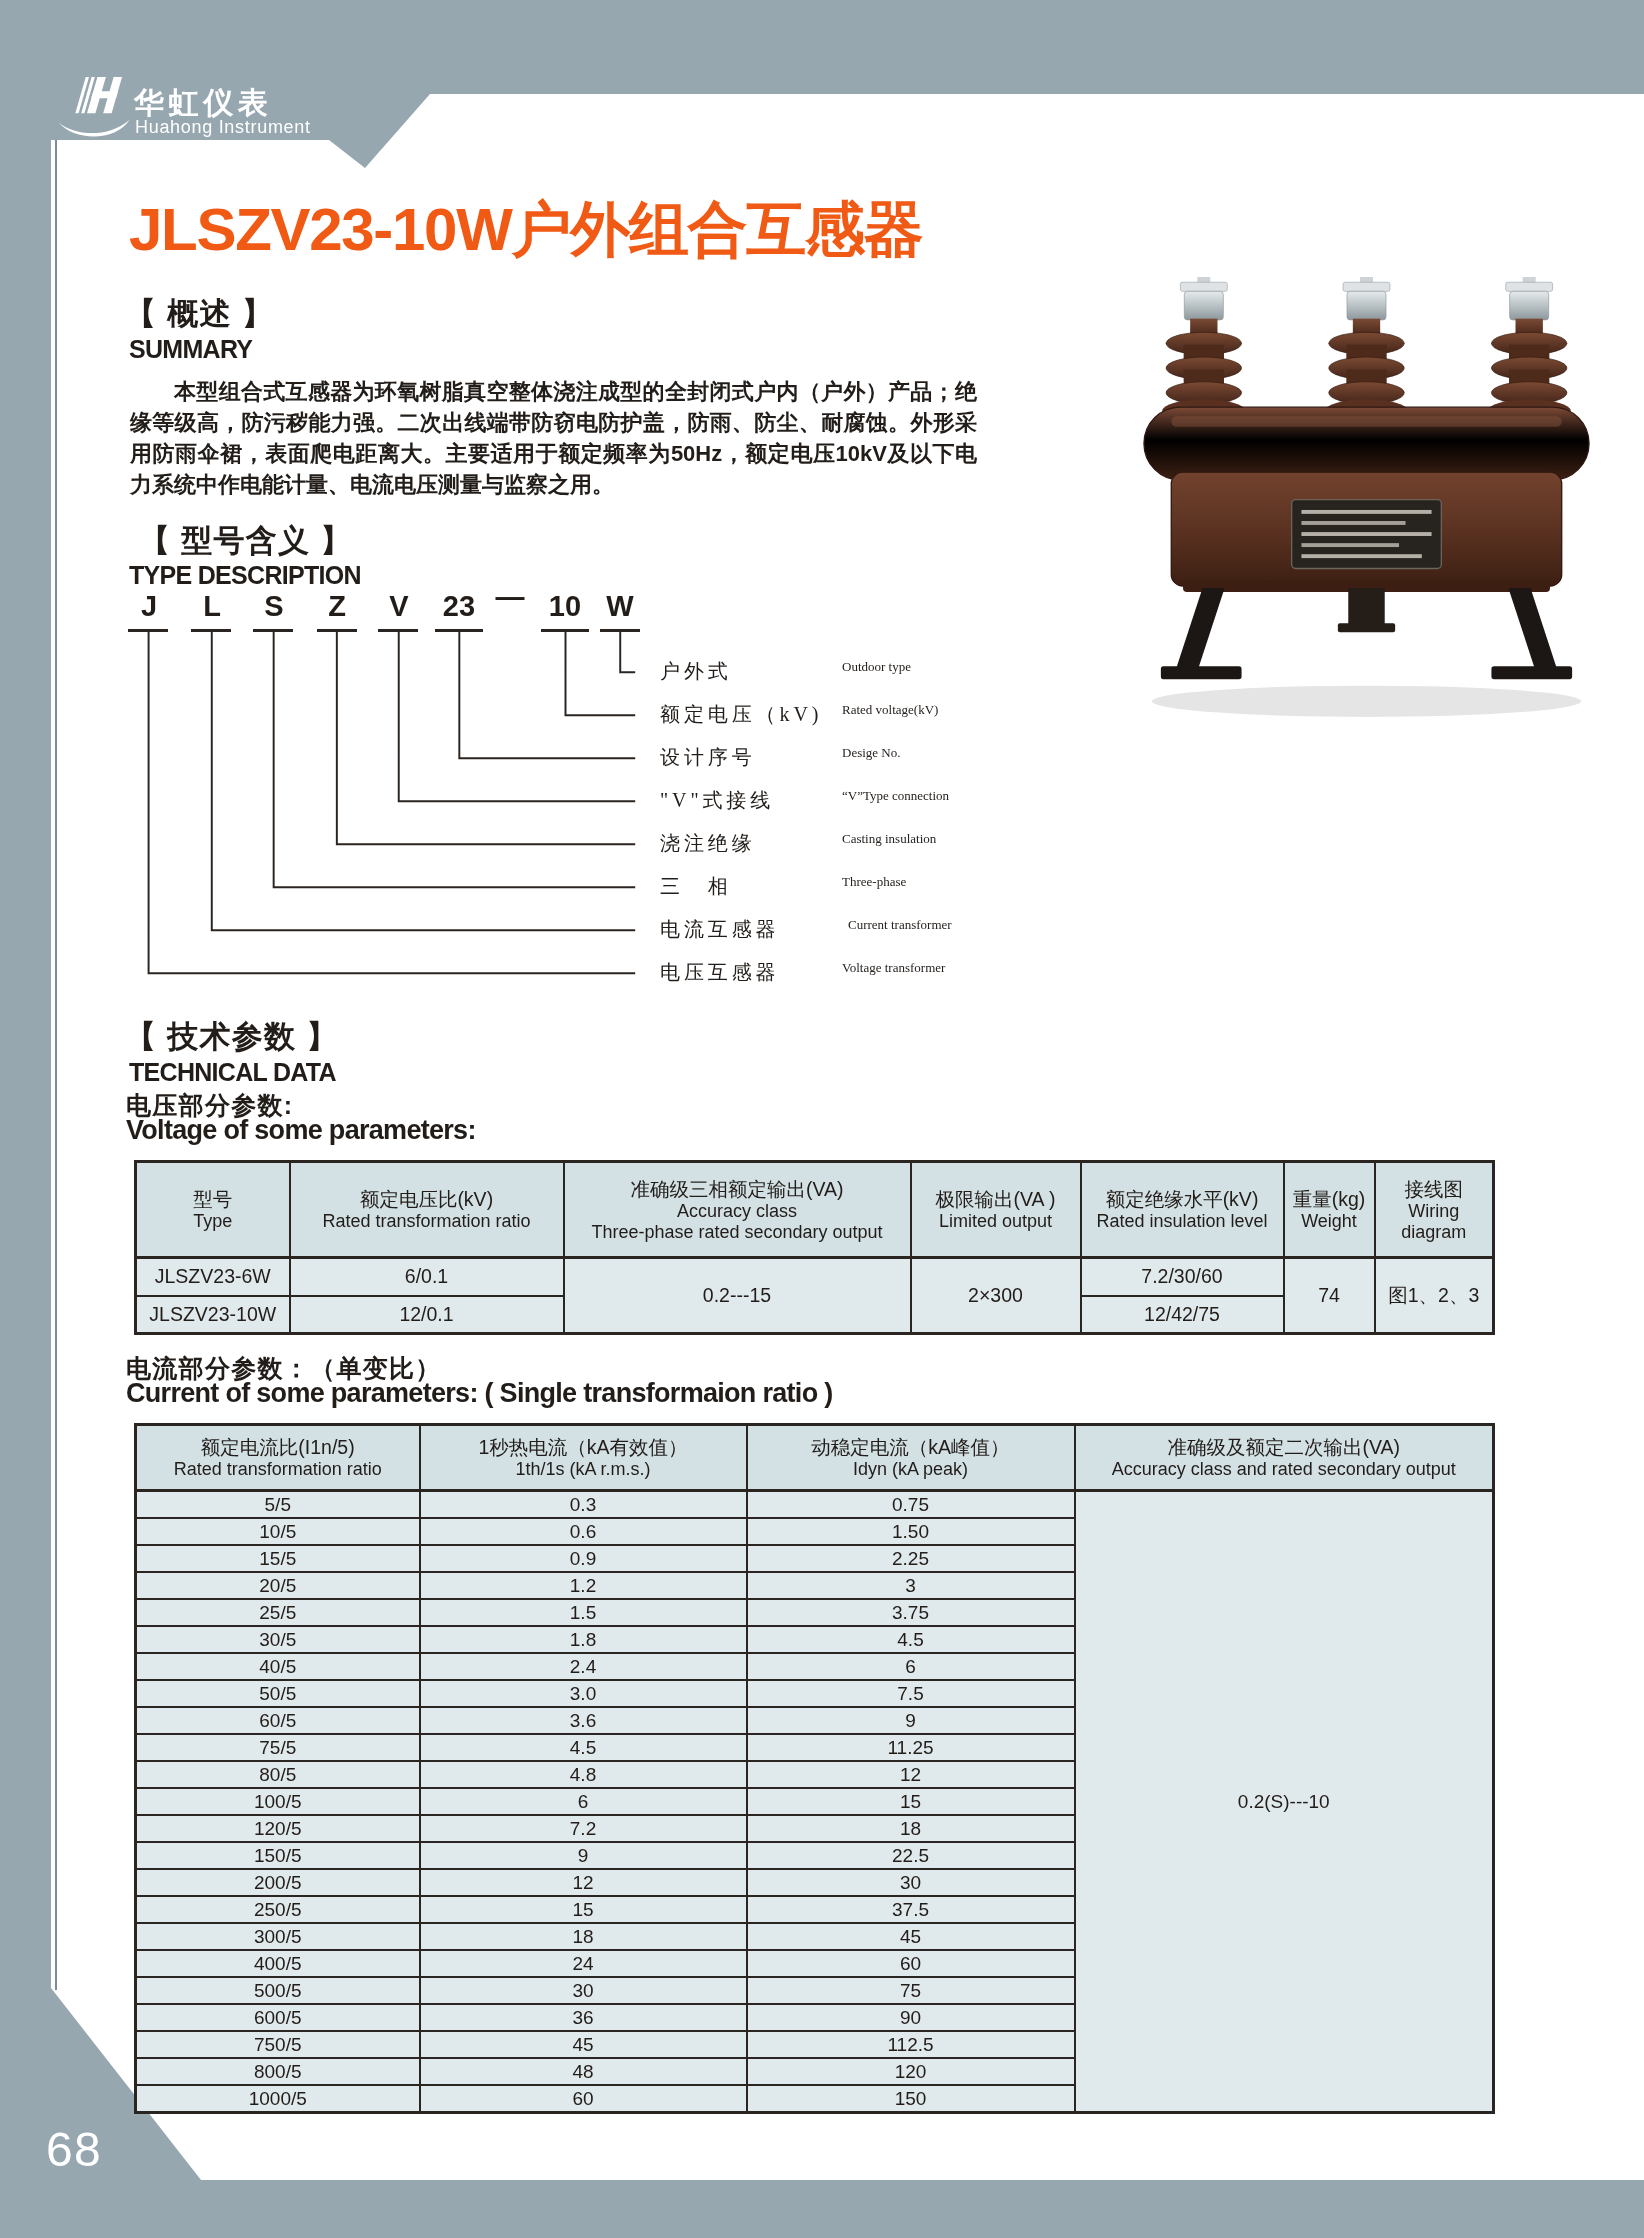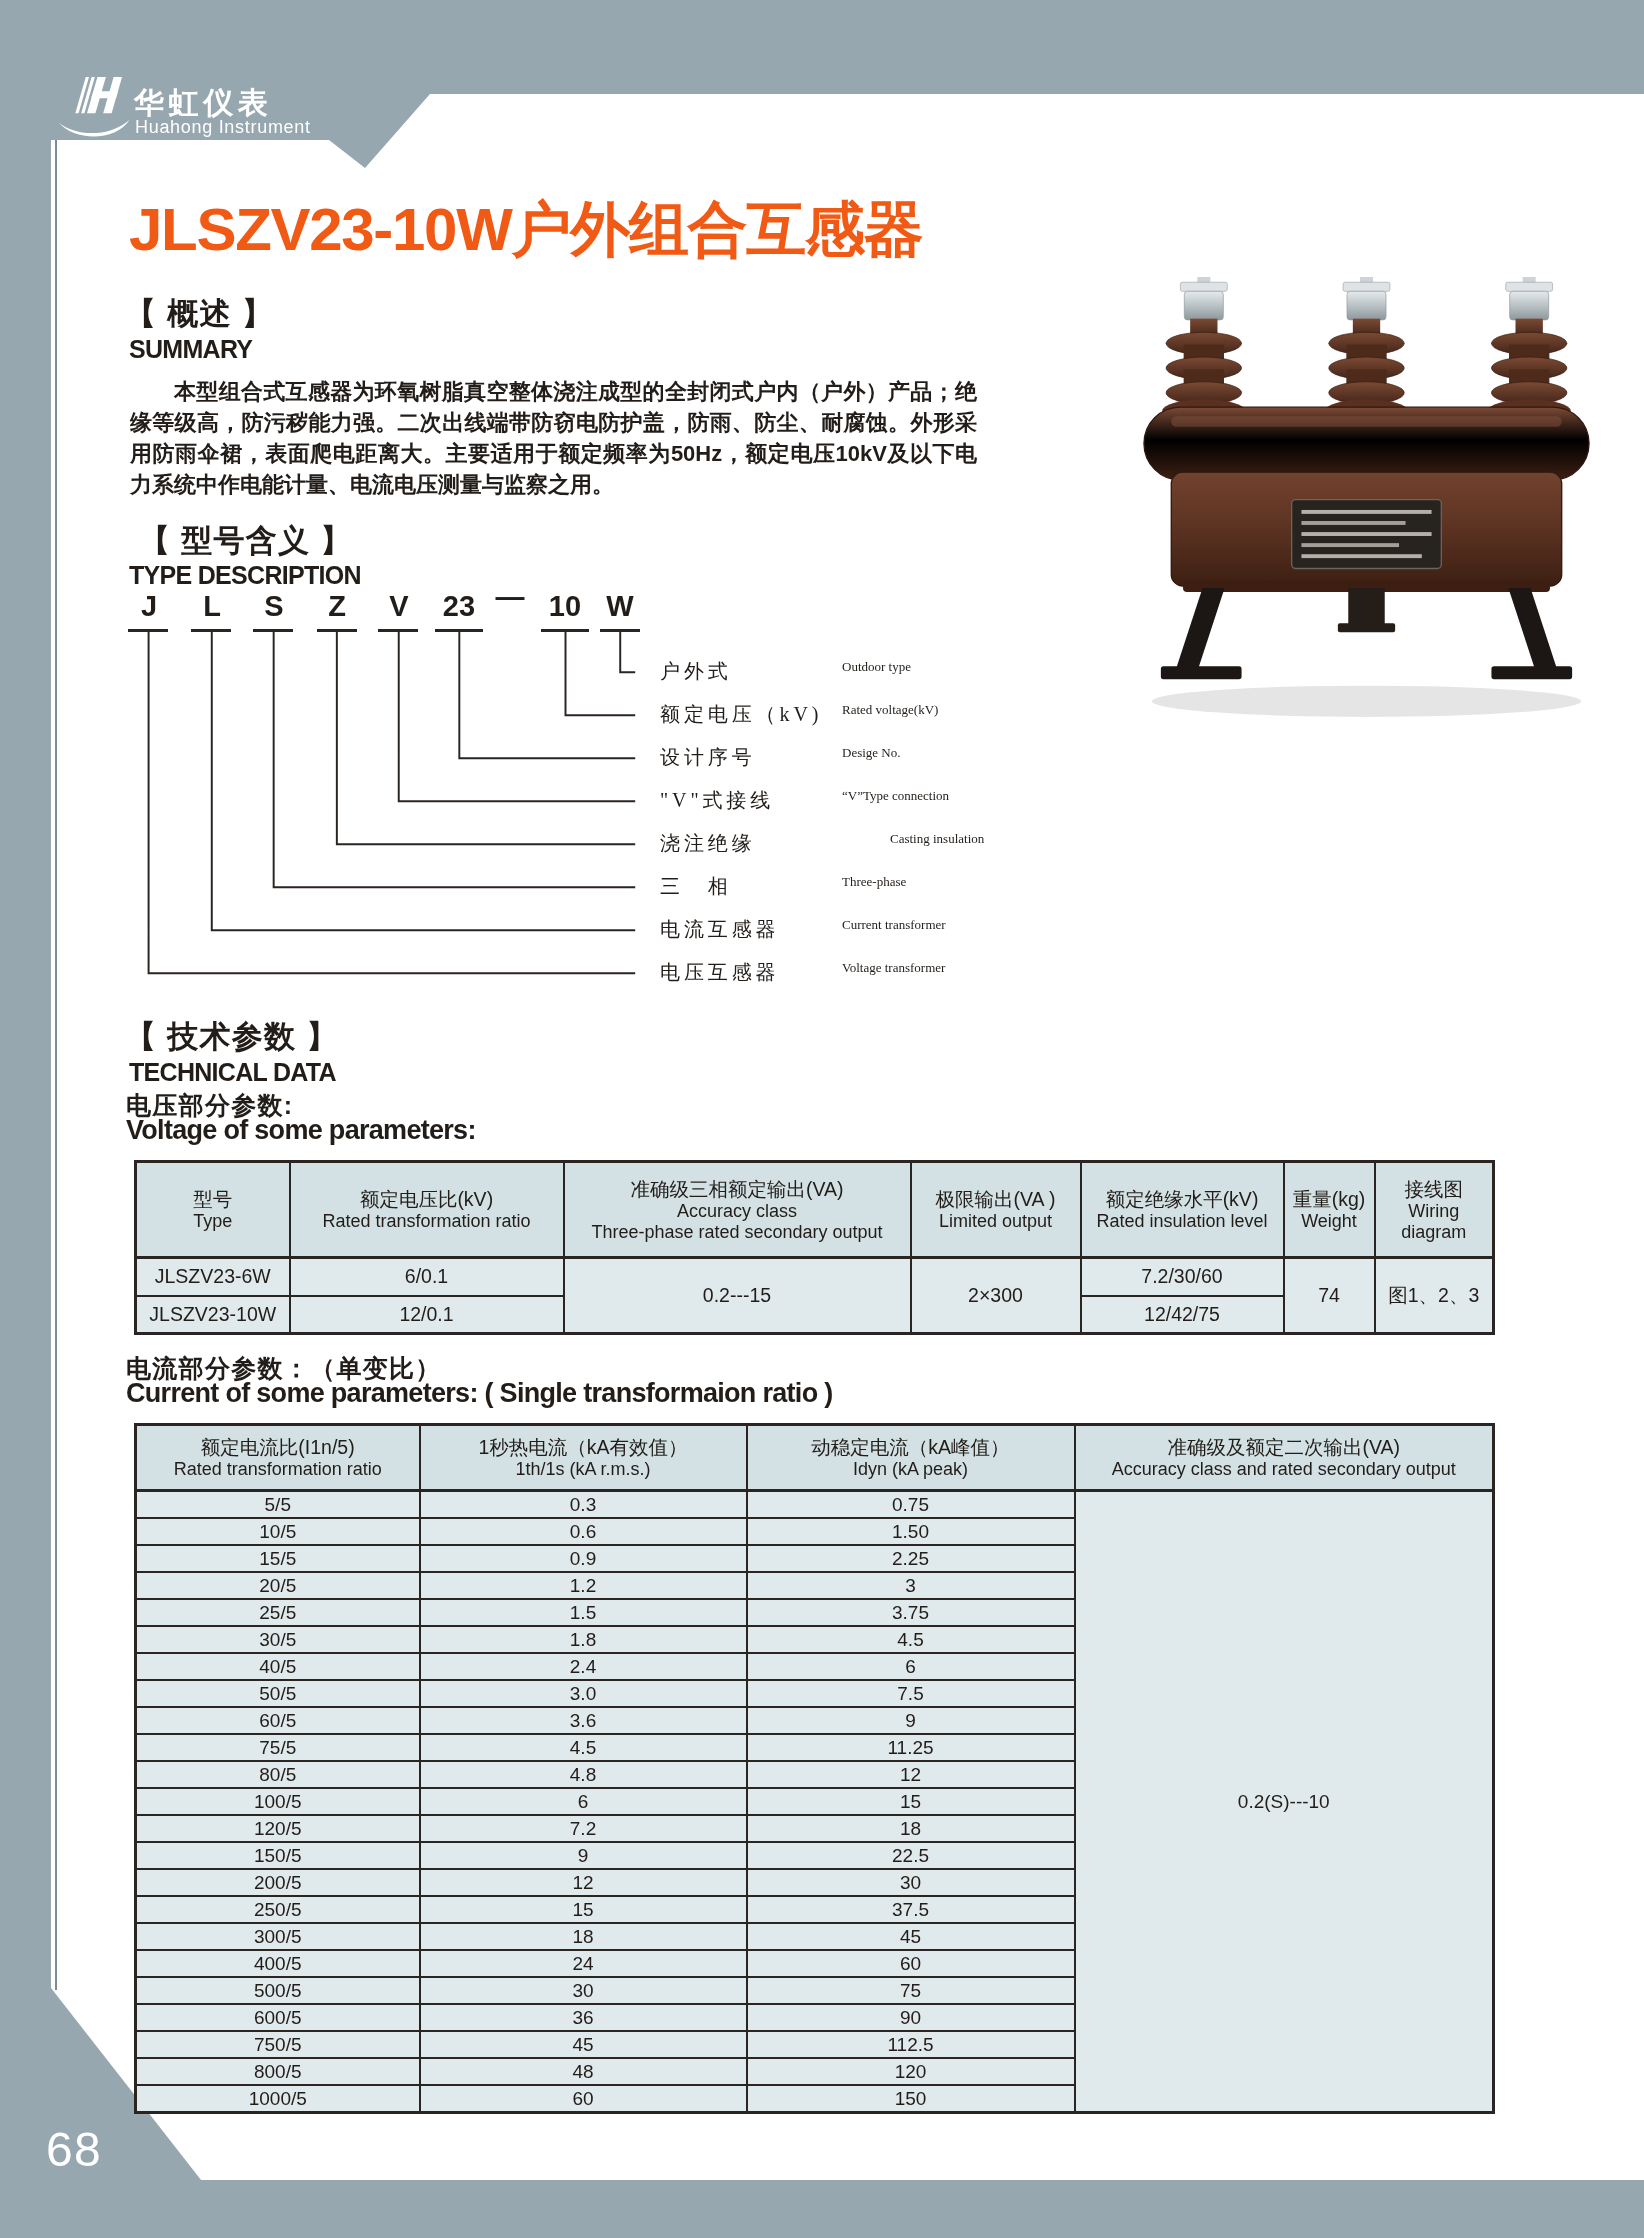--- a/index.html
+++ b/index.html
@@ -200,25 +200,25 @@
   <div id="diagram-labels">
       <div class="diag-cn" style="top: 658px;">户外式</div>
       <div class="diag-en" style="top: 659px;">Outdoor type</div>
       <div class="diag-cn" style="top: 701px;">额定电压（kV)</div>
       <div class="diag-en" style="top: 702px;">Rated voltage(kV)</div>
       <div class="diag-cn" style="top: 744px;">设计序号</div>
       <div class="diag-en" style="top: 745px;">Desige No.</div>
       <div class="diag-cn" style="top: 787px;">"V"式接线</div>
       <div class="diag-en" style="top: 788px;">“V”Type connection</div>
       <div class="diag-cn" style="top: 830px;">浇注绝缘</div>
-      <div class="diag-en" style="top: 831px; margin-left: 48px;">Casting insulation</div>
+      <div class="diag-en" style="top: 831px;">Casting insulation</div>
       <div class="diag-cn" style="top: 873px;">三　相</div>
       <div class="diag-en" style="top: 874px;">Three-phase</div>
       <div class="diag-cn" style="top: 916px;">电流互感器</div>
-      <div class="diag-en" style="top: 917px;">Current transformer</div>
+      <div class="diag-en" style="top: 917px; margin-left: 6px;">Current transformer</div>
       <div class="diag-cn" style="top: 959px;">电压互感器</div>
       <div class="diag-en" style="top: 960px;">Voltage transformer</div>
     </div>
 
   <div class="abs h-cn" style="left:125px;top:1016px">【 技术参数 】</div>
   <div class="abs h-en" style="left:129px;top:1058px">TECHNICAL DATA</div>
 
   <div class="abs sub-cn" style="left:126px;top:1089px">电压部分参数:</div>
   <div class="abs sub-en" style="left:126px;top:1115px">Voltage of some parameters:</div>
 

